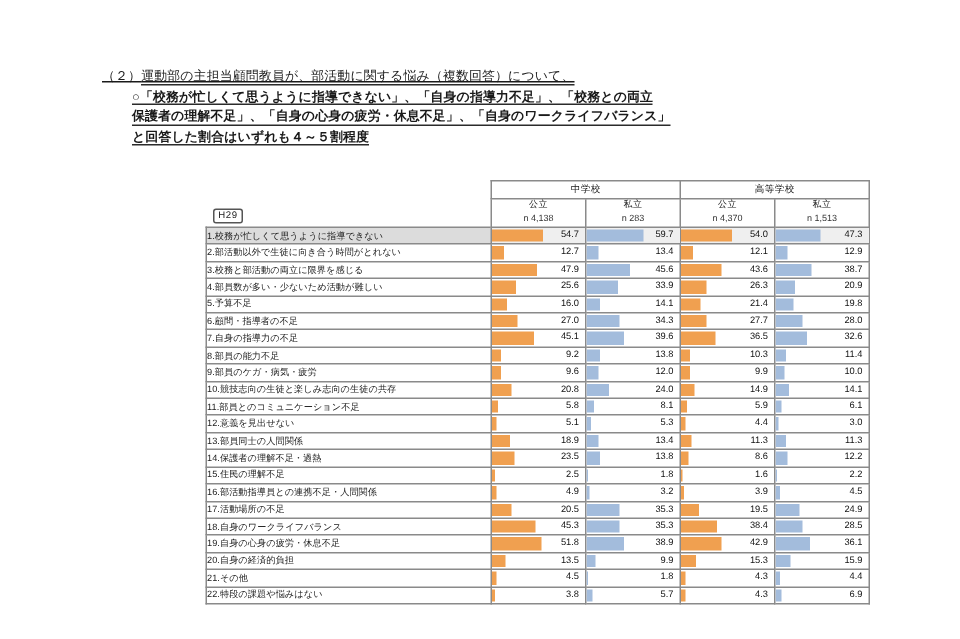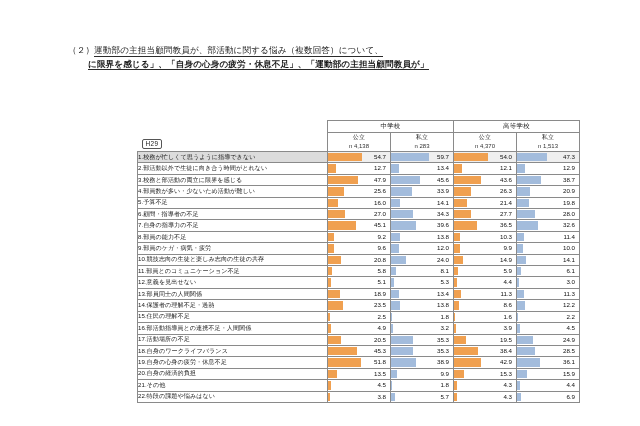--- a/index.html
+++ b/index.html
@@ -28,21 +28,21 @@
     left: 68px;
     top: 44px;
     width: 520px;
   }
   .head-line {
     font-size: 8.6px;
     line-height: 13.6px;
     white-space: nowrap;
     letter-spacing: 0.1px;
   }
-  .head-line.l1 { padding-left: 0px; }
+  .head-line.l1 { padding-left: 0px; text-decoration: underline; }
   .head-line.l2,
   .head-line.l3,
   .head-line.l4,
   .head-line.l5 { padding-left: 20px; }
   .u { border-bottom: 1px solid #2b2b2b; padding-bottom: 0.5px; }
   .b { font-weight: bold; }
 
   
   .tbl-wrap {
     position: absolute;
@@ -135,21 +135,23 @@
     color: #111;
   }
 </style>
 </head>
 <body>
 
 <div class="page">
 
   <div class="heading">
     <div class="head-line l1"><span>（２）</span><span class="u">運動部の主担当顧問教員が、部活動に関する悩み（複数回答）について、</span></div>
-    <div class="head-line l3"><span class="u b">に限界を感じる」、「自身の心身の疲労・休息不足」、「運動部の主担当顧問教員が」</span></div>
+    <div class="head-line l2"><span class="u b">○「校務が忙しくて思うように指導できない」、「自身の指導力不足」、「校務との両立</span></div>
+    <div class="head-line l3"><span class="u b">保護者の理解不足」、「自身の心身の疲労・休息不足」、「自身のワークライフバランス」</span></div>
+    <div class="head-line l4"><span class="u b">と回答した割合はいずれも４～５割程度</span></div>
   </div>
 
   <div class="tbl-wrap">
     <table class="survey">
       <colgroup>
         <col class="c-label">
           <col class="c-val">
           <col class="c-val">
           <col class="c-val">
           <col class="c-val">

